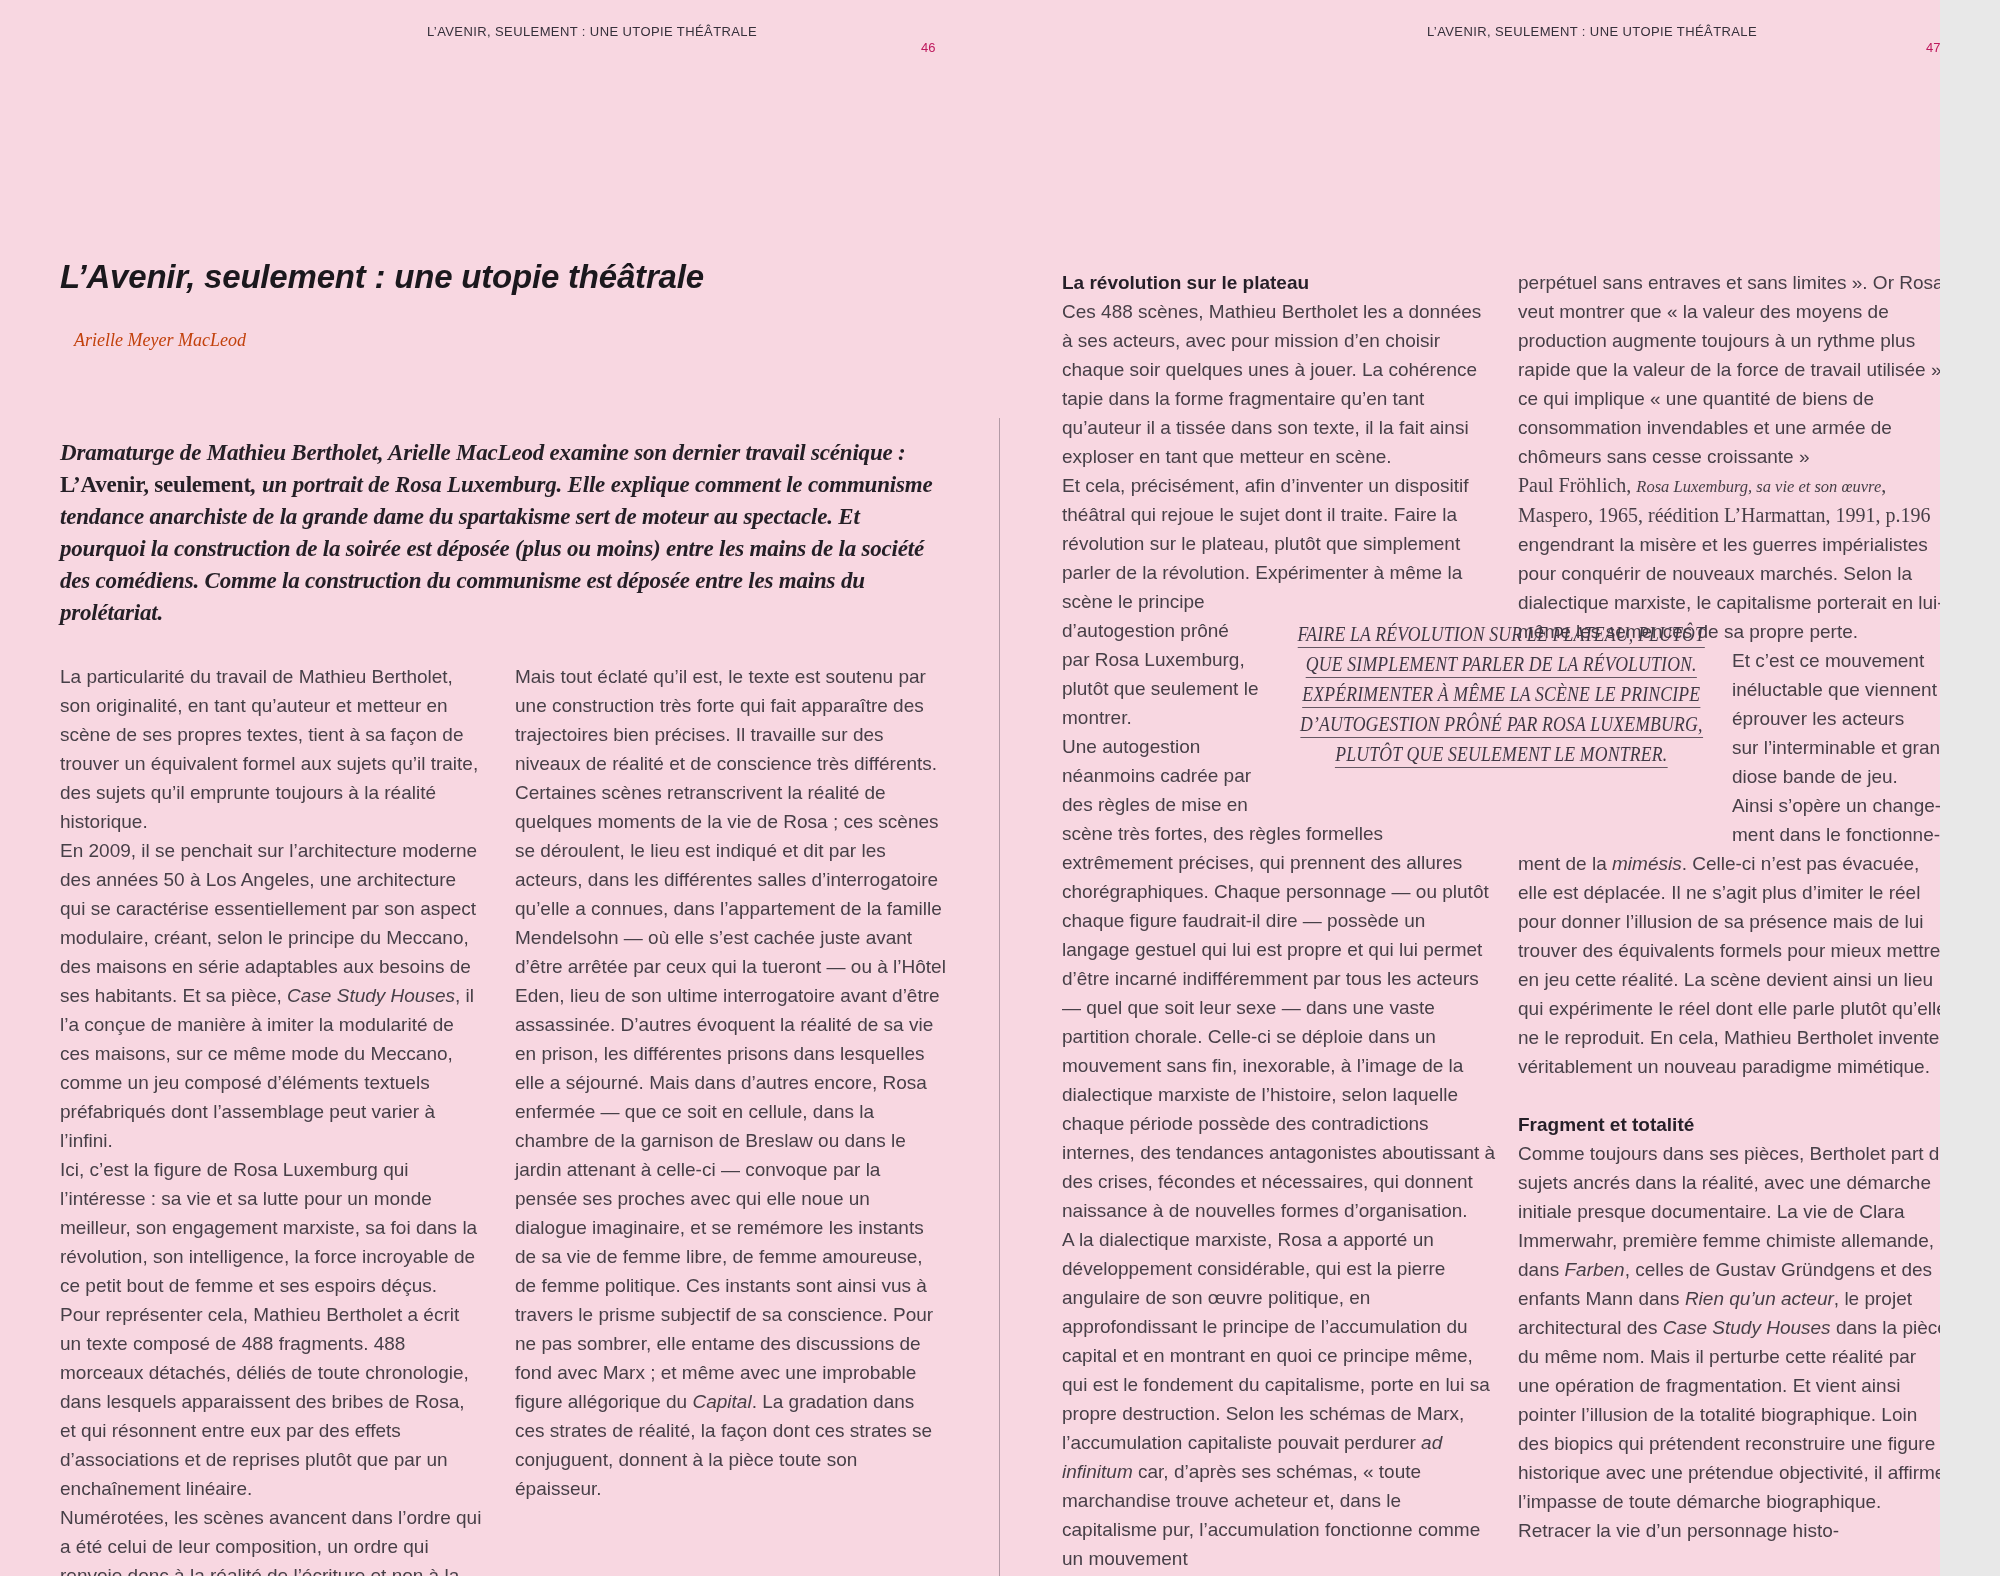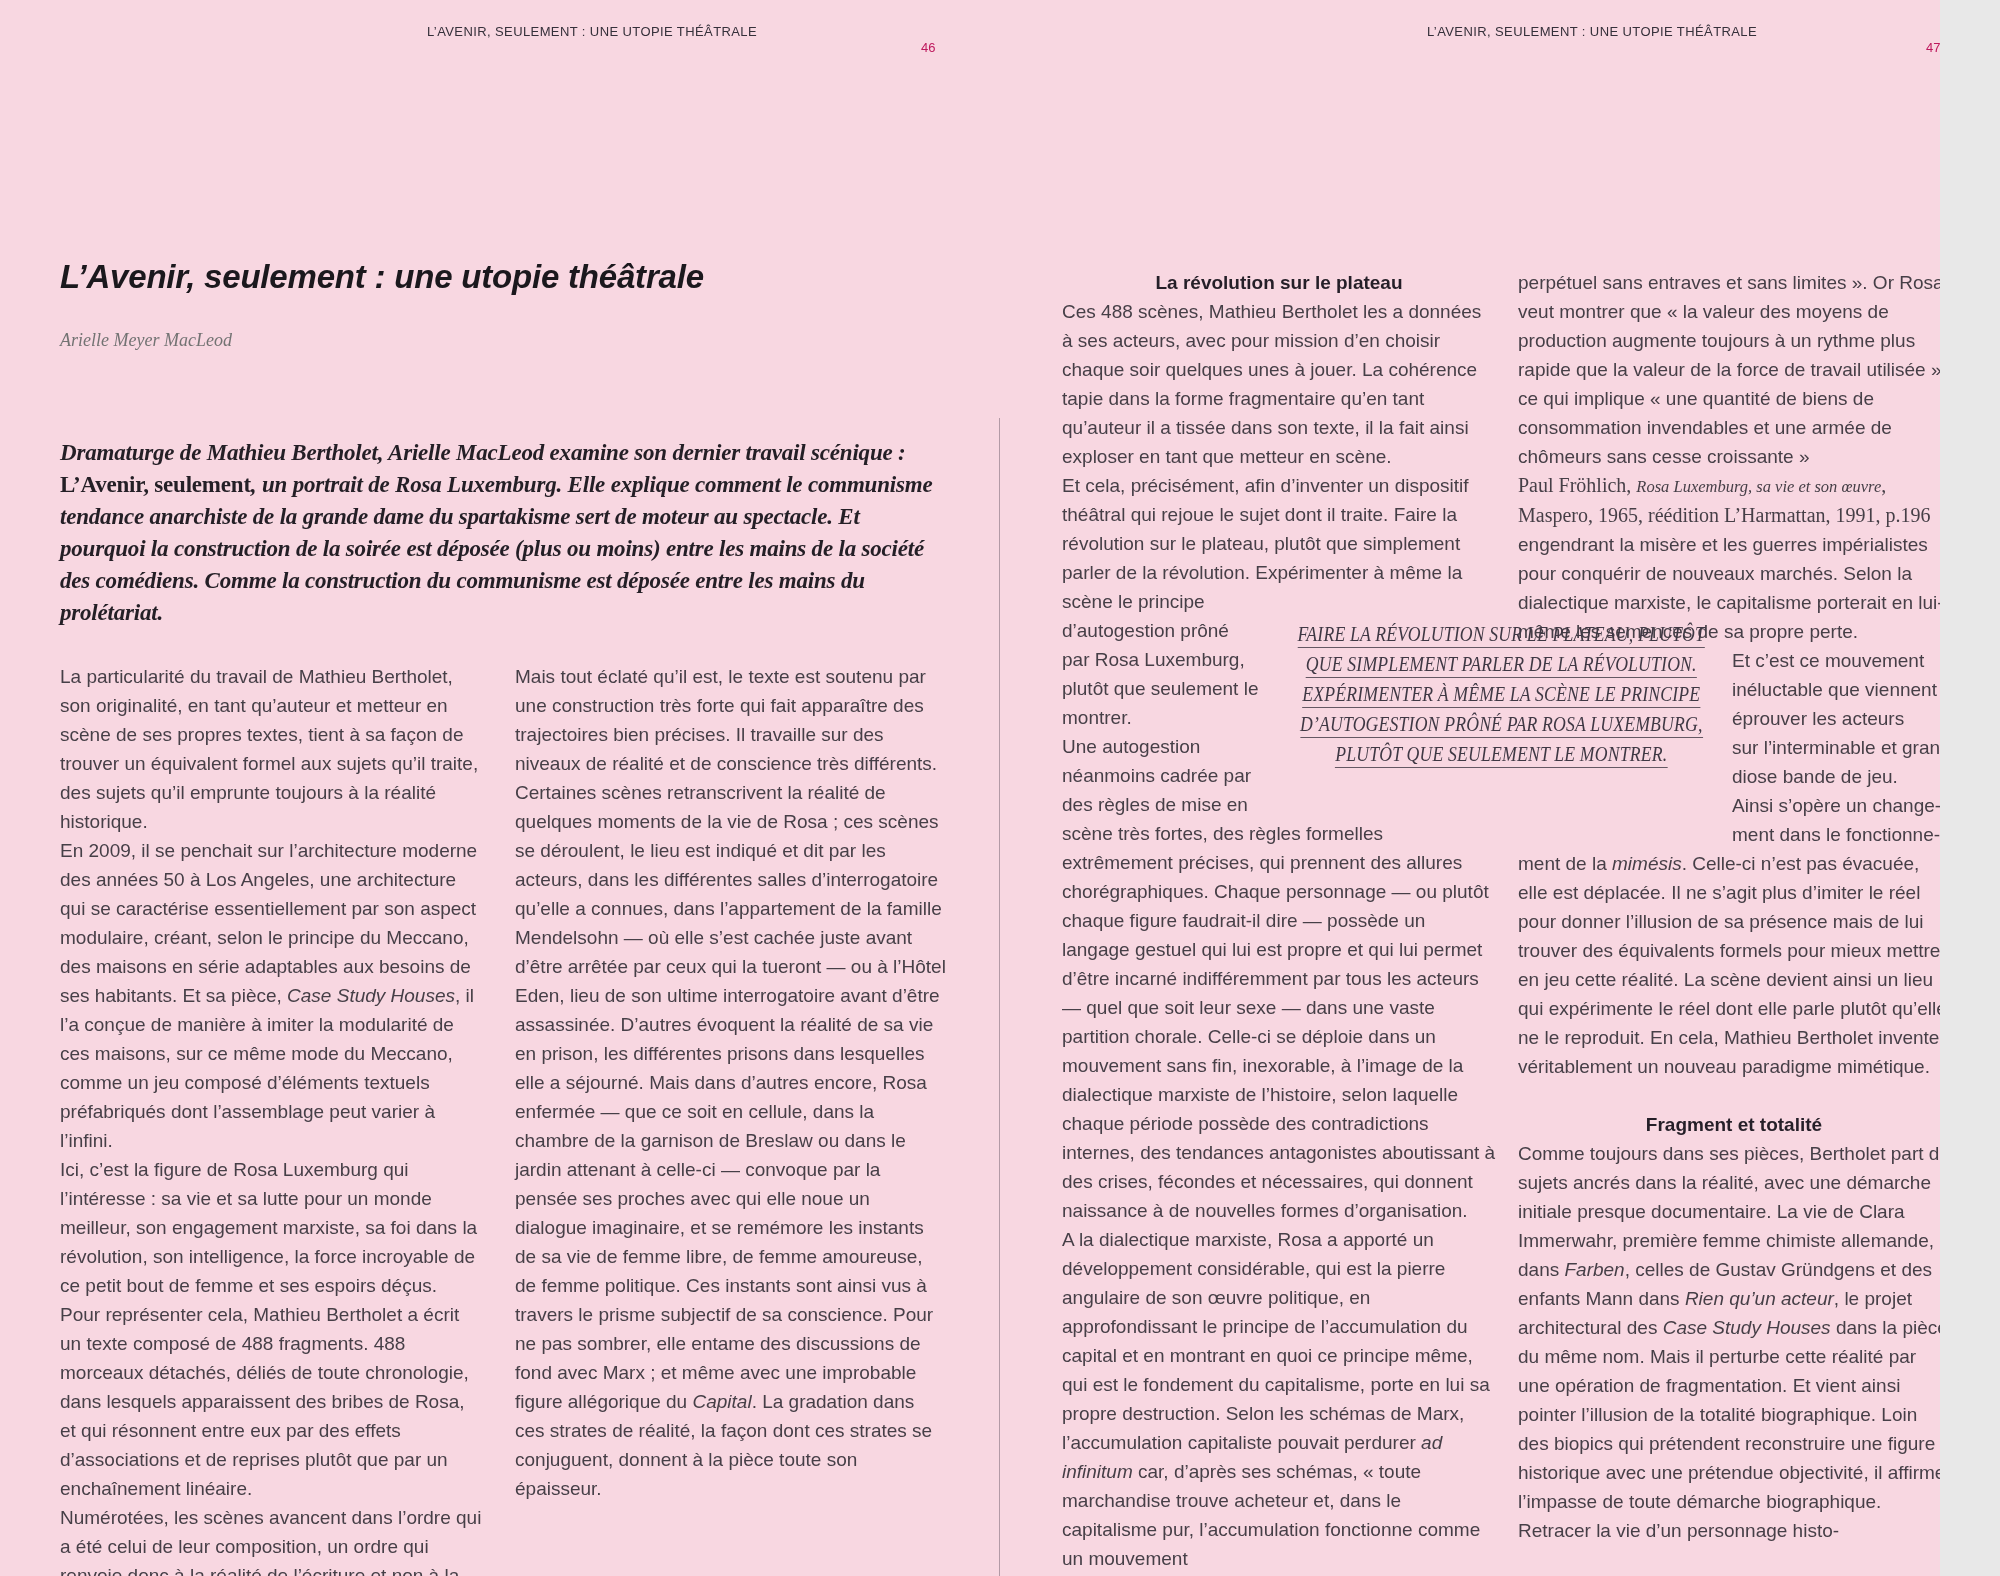--- a/index.html
+++ b/index.html
@@ -27,23 +27,23 @@
   .pn-left{left:921px;}
   .pn-right{left:1926px;}
 
   
   .article-title{
     position:absolute;left:60px;top:258px;margin:0;
     font-size:33px;font-weight:700;color:#1b181d;
     letter-spacing:-.2px;white-space:nowrap;
   }
   .author-byline{
-    position:absolute;left:60px;top:330px;
+    position:absolute;left:74px;top:330px;
     font-family:"Liberation Serif",serif;
-    font-style:italic;font-size:18px;color:#737373;
+    font-style:italic;font-size:18px;color:#c2410c;
   }
   .standfirst{
     position:absolute;left:60px;top:437px;width:884px;
     font-family:"Liberation Serif",serif;
     font-style:italic;font-weight:700;
     font-size:23px;line-height:32px;color:#241f26;
     letter-spacing:-.2px;
   }
 
   
@@ -51,21 +51,21 @@
     position:absolute;
     font-size:19px;line-height:29px;
     hyphens:auto;-webkit-hyphens:auto;
   }
   .col-a{left:60px; top:662px; width:424px;}
   .col-b{left:515px; top:662px; width:432px;}
   .col-c{left:1062px;top:268px; width:434px;}
   .col-d{left:1518px;top:268px; width:432px;}
 
   .para{margin:0;}
-  .para.heading{font-weight:700;color:#251f28;text-align:center;}
+  .para.heading{font-weight:700;color:#251f28;}
   .para.space-before{margin-top:29px;}
   .para.narrow-left{white-space:pre-line;width:232px;}
   .para.narrow-right{white-space:pre-line;width:218px;margin-left:auto;}
 
   
   .run-i{font-style:italic;}
   .run-b{font-weight:700;font-style:italic;}
   .run-bi{font-weight:700;font-style:italic;}
   .run-rm{font-style:normal;}
   .run-cite{font-family:"Liberation Serif",serif;font-size:20px;}

